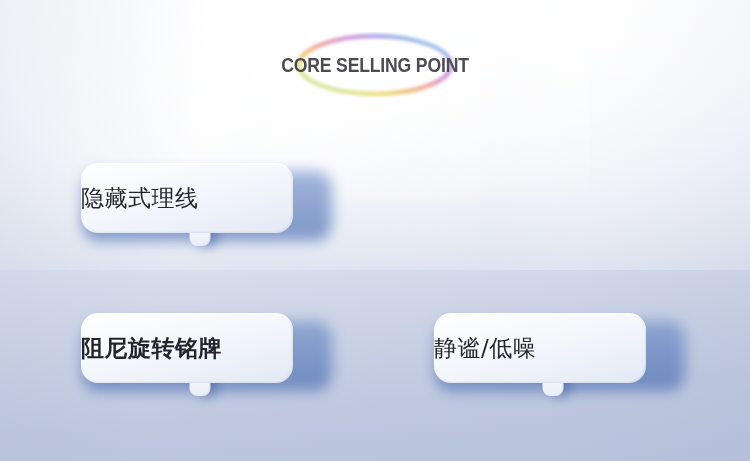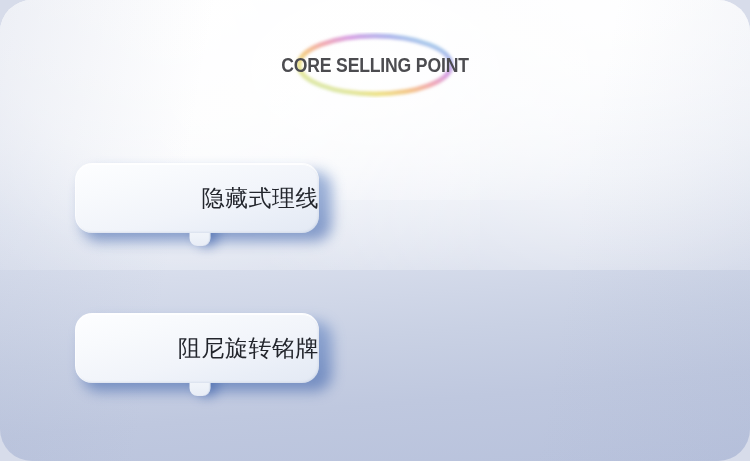--- a/index.html
+++ b/index.html
@@ -9,21 +9,20 @@
     overflow:hidden;
     position:relative;
     background:#d7dcea;
   }
 
   
   #stage {
     position:absolute; inset:0;
     width:750px; height:461px;
     overflow:hidden;
-    border-radius:32px;
   }
   .bg-base {
     position:absolute; inset:0;
     background:linear-gradient(175deg,
         #fdfdfe 0%,
         #f7f8fc 14%,
         #eef1f8 28%,
         #e2e7f2 42%,
         #d6dceb 56%,
         #c9d1e4 70%,
@@ -114,37 +113,37 @@
     transform:translateX(-50%);
     margin-left:7px;
     width:22px; height:22px;
     border-radius:0 0 11px 11px;
     background:#4366ad;
     filter:blur(6px);
     opacity:0.62;
   }
   .card-body {
     position:absolute;
-    left:0; top:0;
-    width:244px; height:70px;
+    left:6px; top:0;
+    width:212px; height:70px;
     border-radius:17px;
     background:linear-gradient(165deg,
         #fdfeff 0%,
         #f8fafd 26%,
         #f1f4fa 58%,
         #e9eef7 80%,
         #e3e9f4 100%);
     border-top:1px solid rgba(255,255,255,0.95);
     box-shadow:
       inset 0 1px 1px rgba(255,255,255,0.95),
       inset 1px 0 1px rgba(255,255,255,0.70),
       inset -1px -1px 2px rgba(175,188,216,0.35);
     display:flex;
     align-items:center;
-    justify-content:flex-end;
+    justify-content:flex-start;
   }
   .card-tab {
     position:absolute;
     left:50%; top:68px;
     transform:translateX(-50%);
     width:21px; height:15px;
     border-radius:0 0 8px 8px;
     background:linear-gradient(180deg,
         #f2f5fa 0%,
         #eef2f9 40%,
@@ -201,23 +200,31 @@
   <div class="card" style="left:75px; top:163px;">
     <div class="card-shadow"></div>
     <div class="card-shadow-tab"></div>
     <div class="card-tab"></div>
     <div class="card-body">
       <span class="card-label">隐藏式理线</span>
     </div>
   </div>
 
 
-  <div class="card" style="left:75px; top:313px;">
+  <div class="card" style="left:75px; top:313px;font-weight:bold;">
     <div class="card-shadow"></div>
     <div class="card-shadow-tab"></div>
     <div class="card-tab"></div>
     <div class="card-body">
       <span class="card-label">阻尼旋转铭牌</span>
     </div>
   </div>
 
+  <div class="card" style="left:428px; top:313px;">
+    <div class="card-shadow"></div>
+    <div class="card-shadow-tab"></div>
+    <div class="card-tab"></div>
+    <div class="card-body">
+      <span class="card-label">静谧/低噪</span>
+    </div>
+  </div>
 
 </div>
 
 </body></html>

